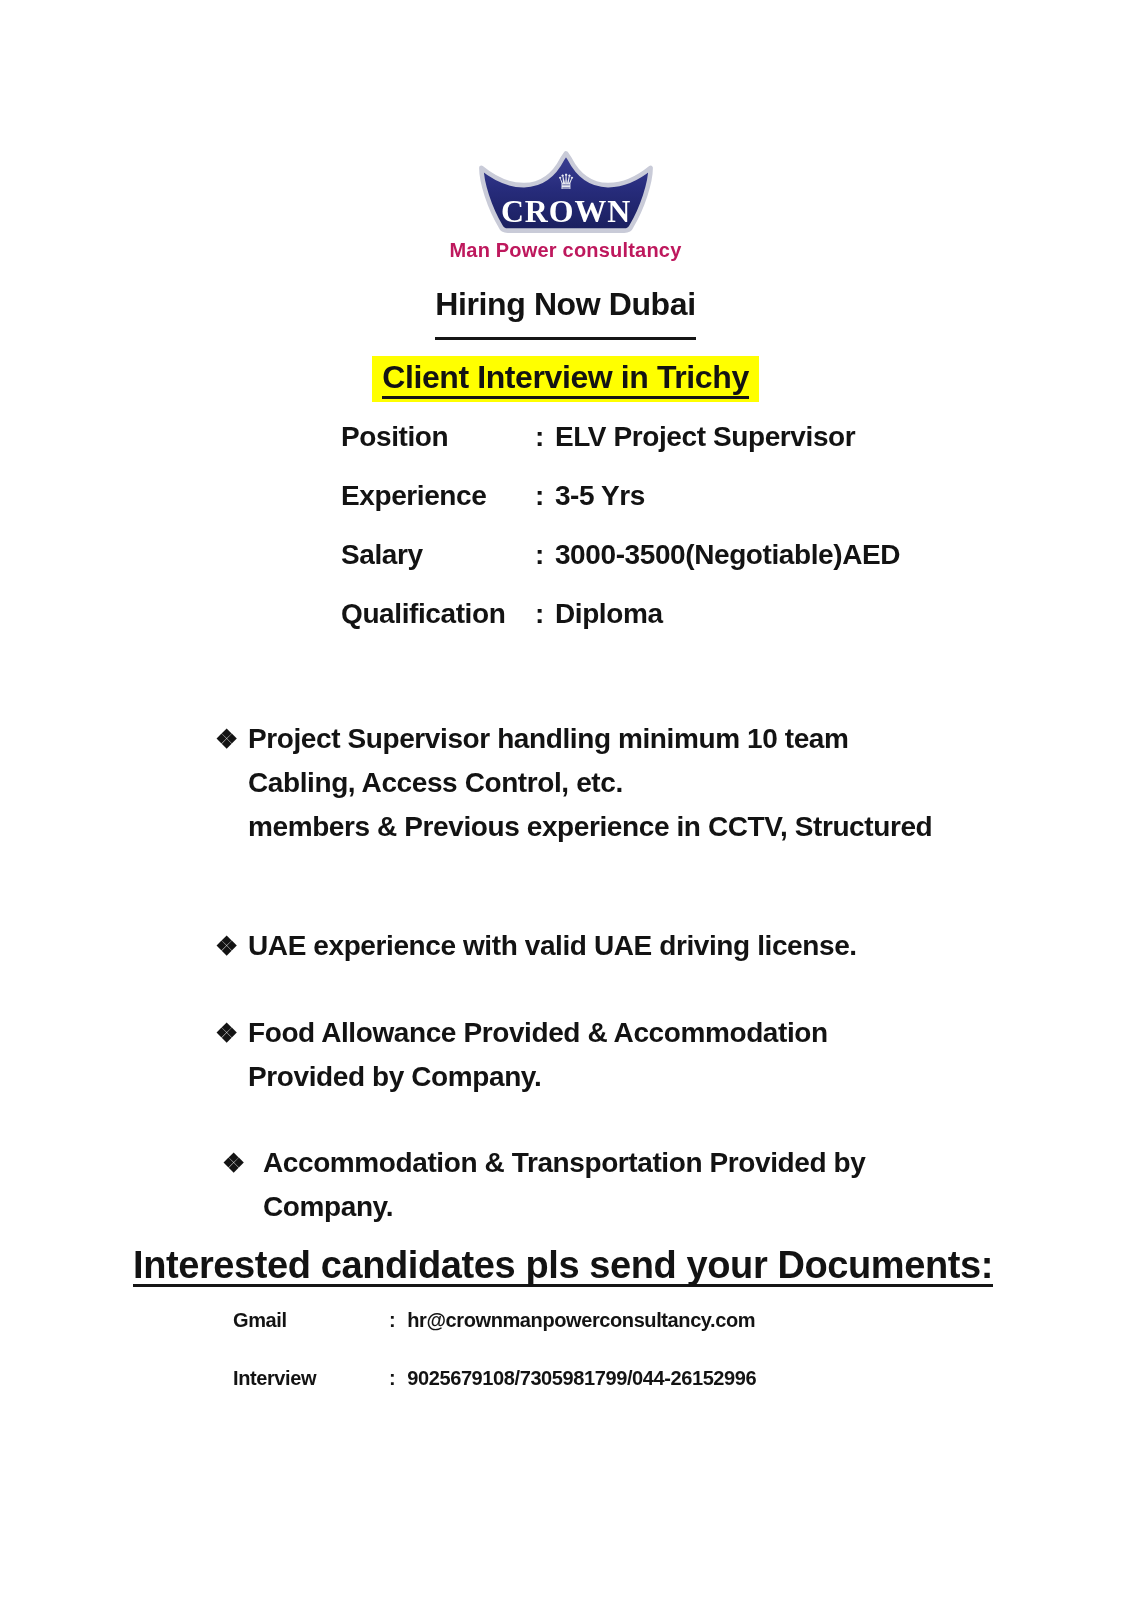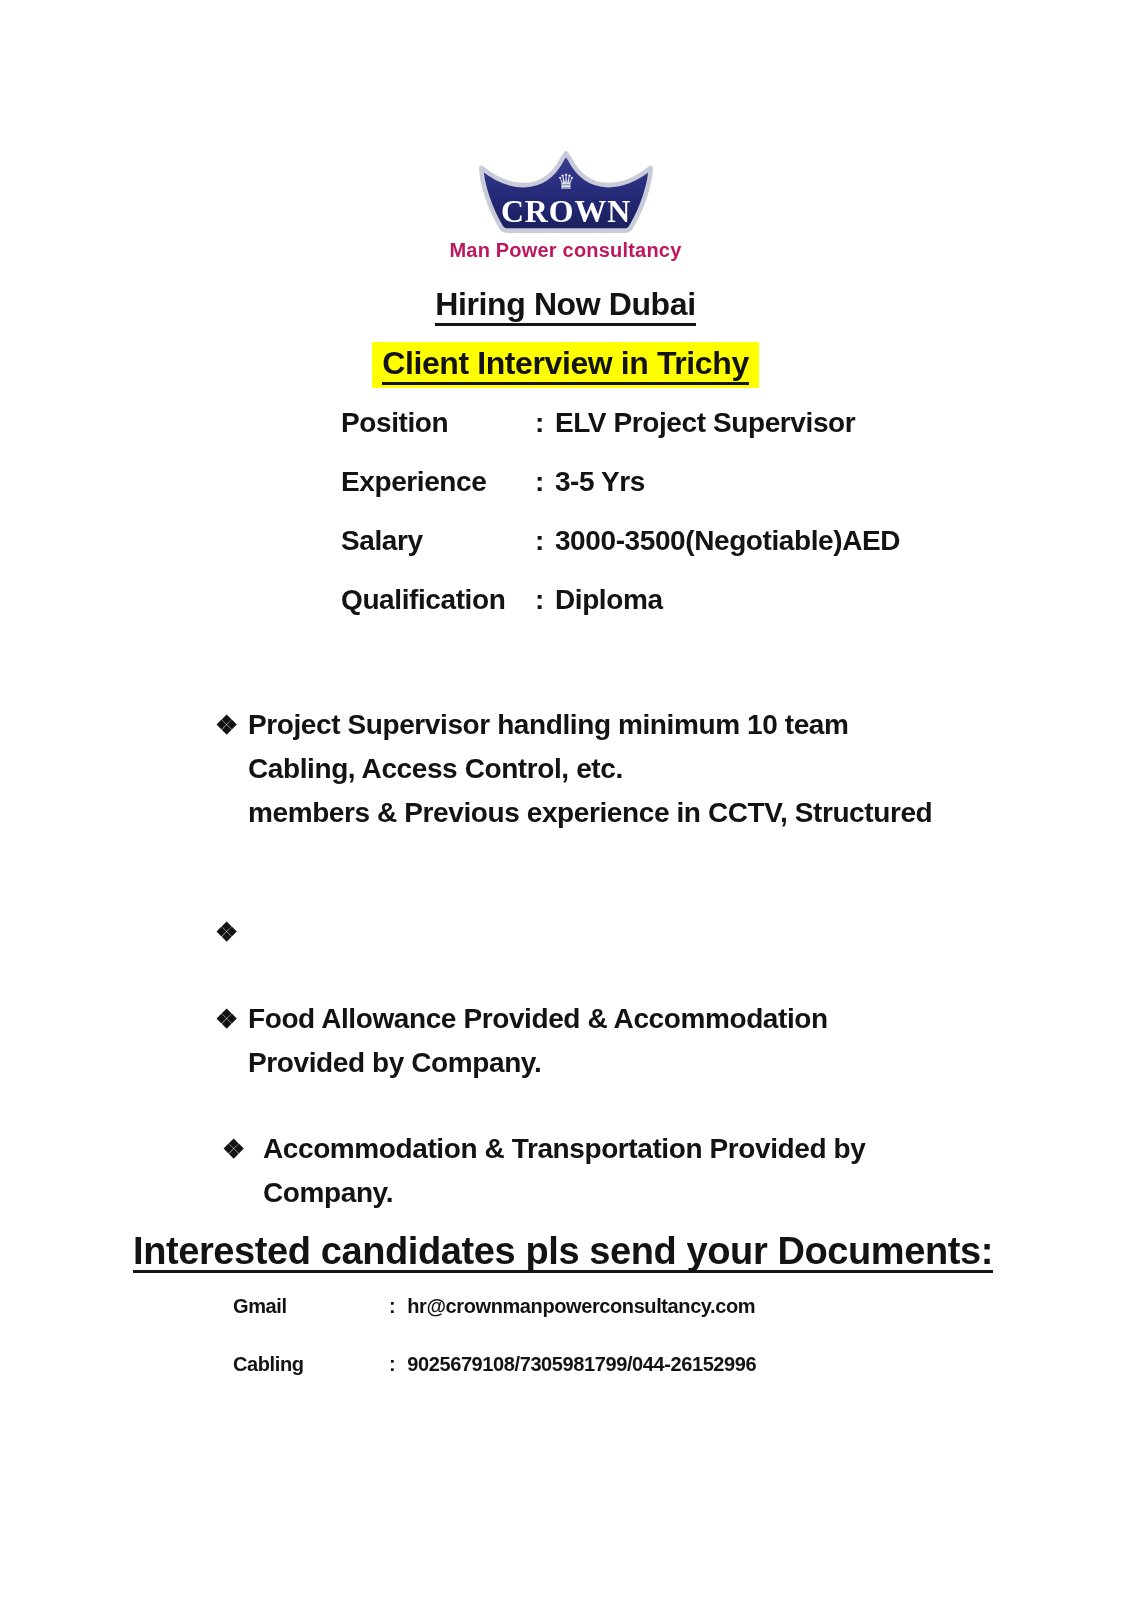--- a/index.html
+++ b/index.html
@@ -24,21 +24,21 @@
     letter-spacing: 0.2px;
   }
 
   
   .h1-wrap { margin-top: 26px; text-align: center; }
   .h1 {
     display: inline-block;
     font-size: 32px;
     line-height: 33px;
     border-bottom: 3px solid #151515;
-    padding-bottom: 2px;
+    padding-bottom: 16px;
   }
   .h2-wrap { margin-top: 16px; text-align: center; }
   .highlight {
     display: inline-block;
     background: #ffff00;
     padding: 5px 10px 3px 10px;
   }
   .h2 {
     display: inline-block;
     font-size: 32px;
@@ -141,20 +141,23 @@
     <div class="req-item">
       <span class="req-bullet">❖</span>
       <span class="req-text">
         <span class="req-line">Project Supervisor handling minimum 10 team</span>
         <span class="req-line">Cabling, Access Control, etc.</span>
         <span class="req-line">members &amp; Previous experience in CCTV, Structured</span>
       </span>
     </div>
     <div class="req-item">
       <span class="req-bullet">❖</span>
+      <span class="req-text">
+        <span class="req-line">UAE experience with valid UAE driving license.</span>
+      </span>
     </div>
     <div class="req-item">
       <span class="req-bullet">❖</span>
       <span class="req-text">
         <span class="req-line">Food Allowance Provided &amp; Accommodation</span>
         <span class="req-line">Provided by Company.</span>
       </span>
     </div>
     <div class="req-item">
       <span class="req-bullet">❖</span>
@@ -169,19 +172,19 @@
     <div class="contact-heading">Interested candidates pls send your Documents:</div>
   </div>
 
   <section class="contact">
     <div class="contact-row">
       <span class="contact-label">Gmail</span>
       <span class="contact-sep">:</span>
       <span class="contact-value">hr@crownmanpowerconsultancy.com</span>
     </div>
     <div class="contact-row">
-      <span class="contact-label">Cabling</span>
+      <span class="contact-label">Interview</span>
       <span class="contact-sep">:</span>
       <span class="contact-value">9025679108/7305981799/044-26152996</span>
     </div>
   </section>
 
 </div>
 
 </body></html>

